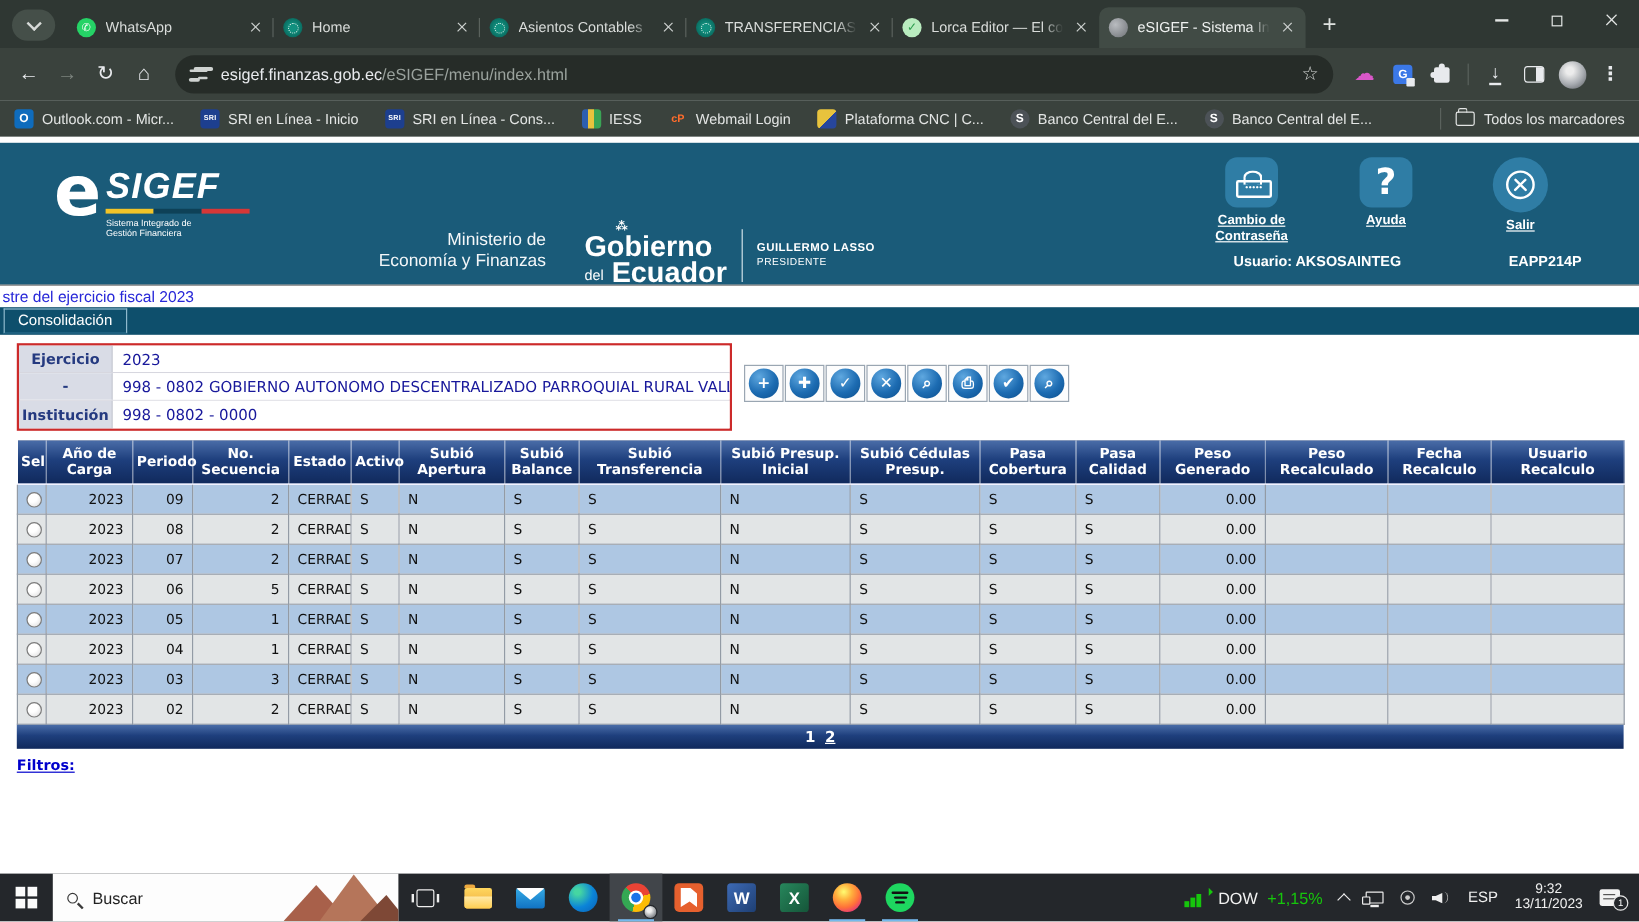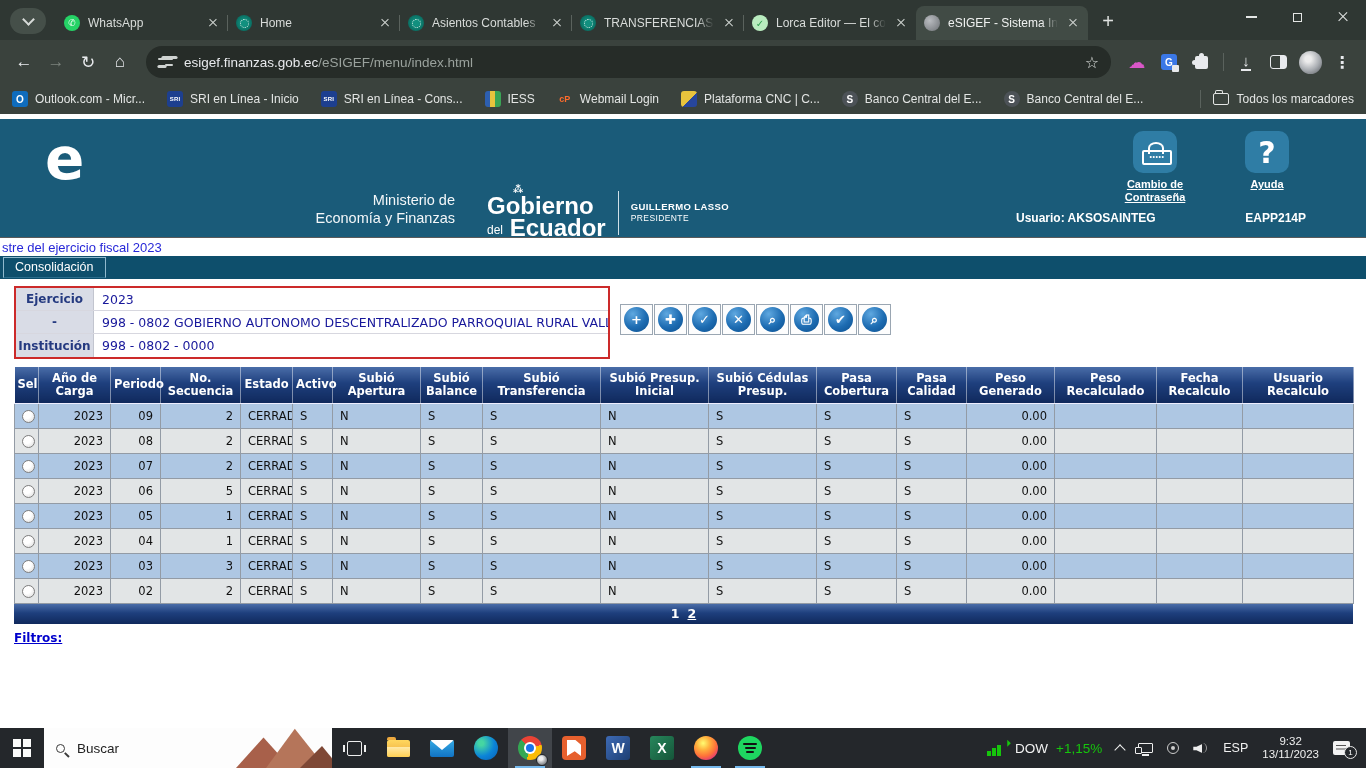--- a/index.html
+++ b/index.html
@@ -109,21 +109,21 @@
   .hdr-act-ic.round{border-radius:50%;width:46px;height:46px}
   .hdr-act-label{font-size:11px;font-weight:bold;text-decoration:underline;text-align:center;line-height:1.2}
   .ic-lock{width:22px;height:20px;position:relative}
   .ic-lock::before{content:"";position:absolute;left:4px;top:0;width:12px;height:10px;border:2px solid #fff;border-radius:50% 50% 0 0;border-bottom:none}
   .ic-lock::after{content:"•••••";position:absolute;left:-2px;top:8px;width:26px;height:11px;border:2px solid #fff;border-radius:2px;
     font-size:7px;letter-spacing:.5px;line-height:10px;text-align:center;color:#fff}
   .ic-question{font-size:30px;font-weight:bold;color:#fff;font-family:"DejaVu Sans",sans-serif}
   .ic-x{position:relative;width:24px;height:24px;border:2px solid #fff;border-radius:50%}
   .ic-x::before,.ic-x::after{content:"";position:absolute;left:3px;top:9px;width:14px;height:2.4px;background:#fff;border-radius:2px}
   .ic-x::before{transform:rotate(45deg)}.ic-x::after{transform:rotate(-45deg)}
-  .hdr-user{position:absolute;right:60px;top:92px;width:290px;display:flex;justify-content:space-between;font-size:12px;font-weight:bold}
+  .hdr-user{position:absolute;right:48px;top:92px;width:290px;display:flex;justify-content:space-between;font-size:12px;font-weight:bold}
 
   .marquee{height:19px;background:#fff;border-top:1px solid #5a5a5a;display:flex;align-items:center;flex:none}
   .marquee span{color:var(--marquee-blue);font-size:13px;padding-left:2px;white-space:nowrap}
   .menubar{height:23px;background:var(--menu-teal);flex:none;display:flex;align-items:center;padding-left:3px}
   .menu-tab{color:#fff;font-size:12.5px;padding:2px 11px 3px;border:1px solid #8fb9cd;border-bottom-color:#2a6d8c;background:var(--menu-teal)}
 
   .content{flex:1;padding:7px 14px 0;font-family:"DejaVu Sans",sans-serif}
   .pg-title{font-size:15px;font-weight:bold;color:#000;margin:0 0 3px}
   .pg-sub{font-size:12px;color:#111;margin:0 0 12px}
   .form-wrap{position:relative;margin-bottom:8px}
@@ -354,20 +354,31 @@
       <span class="ic-folder-o"></span>
       <span>Todos los marcadores</span>
     </span>
   </div>
 
   <div class="page">
 
     <div class="site-header">
       <div class="logo">
         <span class="logo-e">e</span>
+        <span class="logo-right">
+          <span class="logo-name">SIGEF</span>
+          <span class="logo-bar">
+              <i></i>
+              <i></i>
+              <i></i>
+            </span>
+          <span class="logo-tag">
+            <div>Sistema Integrado de</div><div>Gestión Financiera</div>
+          </span>
+        </span>
       </div>
       <div class="ministry">
         <div>Ministerio de</div>
           <div>Economía y Finanzas</div>
       </div>
       <div class="gob">
         <div class="gob-txt">
           <div class="gob-sun">⁂</div>
           <div class="gob-l1">Gobierno</div>
           <div class="gob-l2"><span class="sm">del</span> <span>Ecuador</span></div>
@@ -383,20 +394,26 @@
             <div class="hdr-act-ic">
               <span class="ic-lock"></span>
             </div>
             <div class="hdr-act-label">Cambio de Contraseña</div>
           </div>
           <div class="hdr-act">
             <div class="hdr-act-ic">
               <span class="ic-question">?</span>
             </div>
             <div class="hdr-act-label">Ayuda</div>
+          </div>
+          <div class="hdr-act">
+            <div class="hdr-act-ic round">
+              <span class="ic-x"></span>
+            </div>
+            <div class="hdr-act-label">Salir</div>
           </div>
         </div>
       <div class="hdr-user">
         <span>Usuario: AKSOSAINTEG</span>
         <span>EAPP214P</span>
       </div>
     </div>
 
     <div class="marquee">
       <span>stre del ejercicio fiscal 2023</span>

